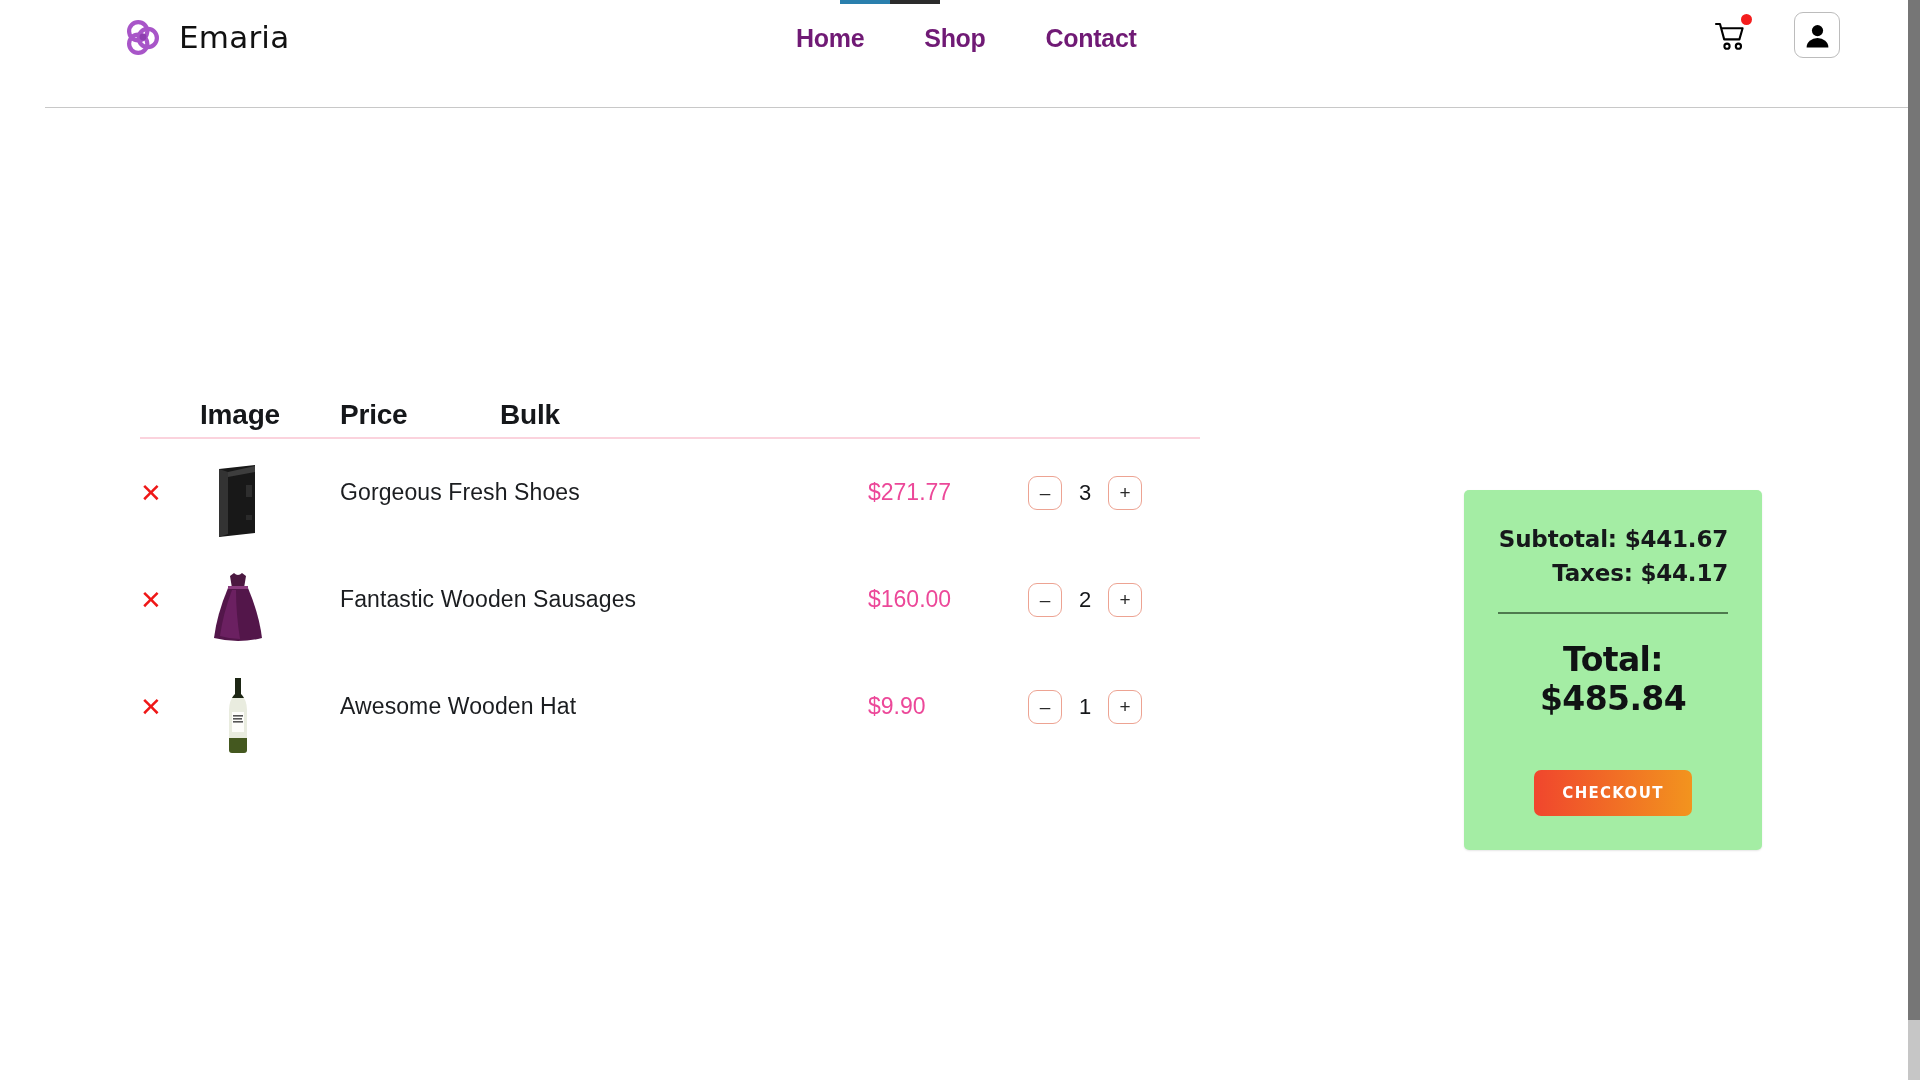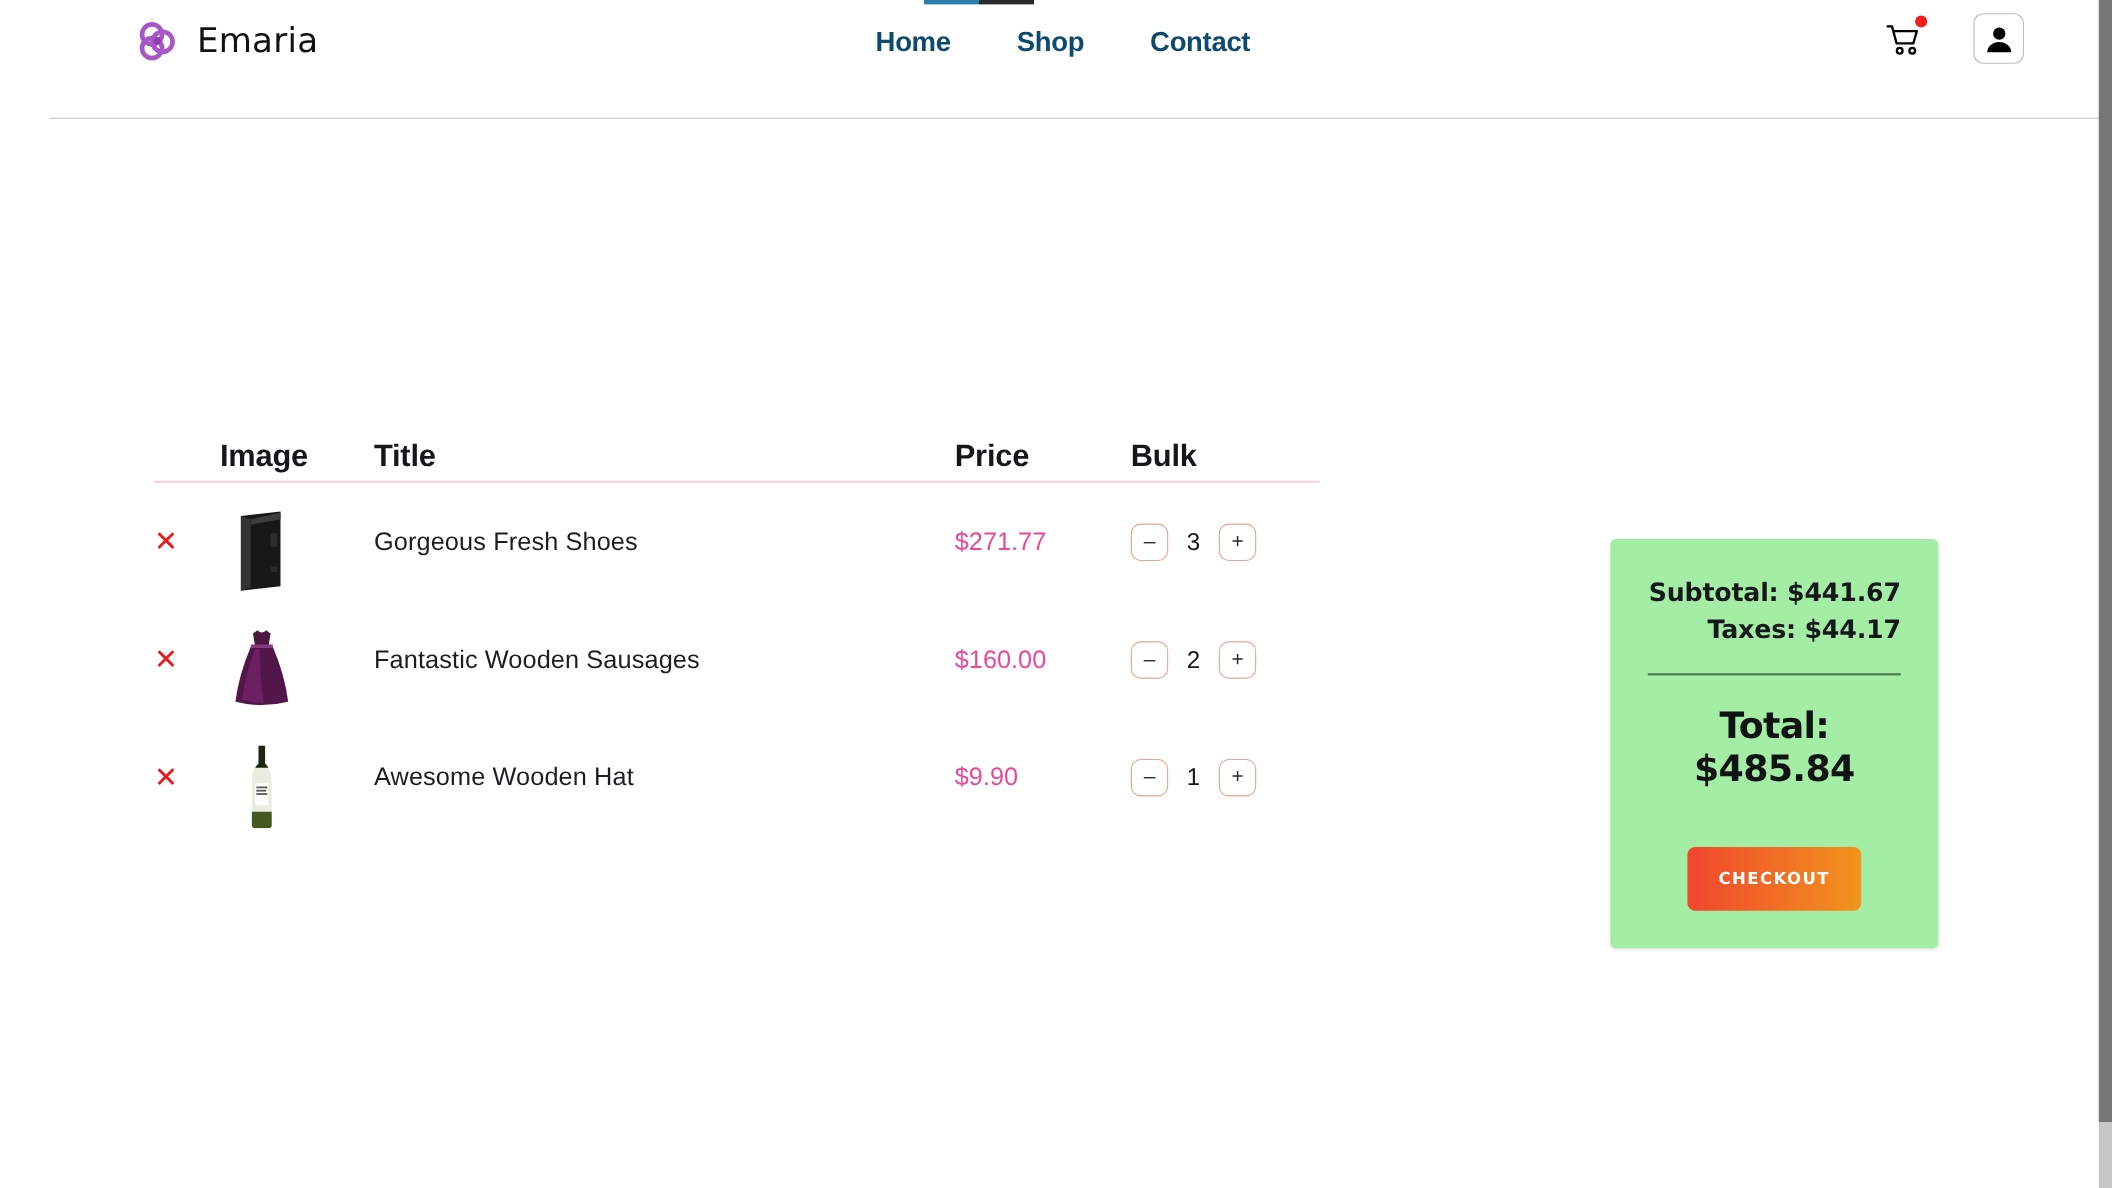--- a/index.html
+++ b/index.html
@@ -66,21 +66,21 @@
   .navlinks {
     position: absolute;
     left: 796px; top: 24px;
     display: flex;
     align-items: center;
     gap: 60px;
   }
   .navlink {
     font-size: 25px;
     font-weight: 700;
-    color: #0c4a6e;
+    color: #701a75;
     text-decoration: none;
     font-family: "Liberation Sans Narrow", "Liberation Sans", sans-serif;
     letter-spacing: -0.3px;
     cursor: pointer;
     white-space: nowrap;
   }
 
   .nav-right {
     position: absolute;
     right: 68px; top: 12px;
@@ -233,21 +233,21 @@
     font-family: "DejaVu Sans", sans-serif;
     letter-spacing: -0.6px;
   }
   .checkout-wrap {
     display: flex;
     justify-content: center;
     margin-top: 52px;
   }
   .checkout-btn {
     width: 158px;
-    height: 58px;
+    height: 46px;
     border: none;
     border-radius: 7px;
     background: linear-gradient(to right, #f0462d 0%, #f2941e 100%);
     color: #ffffff;
     font-size: 15px;
     font-weight: 700;
     letter-spacing: 1.3px;
     cursor: pointer;
     font-family: "DejaVu Sans", sans-serif;
   }
@@ -319,21 +319,20 @@
       </div>
     </div>
 
     <div class="content">
 
       <div class="cart-table">
 
         <div class="cart-head">
           <div class="col-x"></div>
           <div class="hcell col-img">Image</div>
-          <div class="hcell col-title">Title</div>
           <div class="hcell col-price">Price</div>
           <div class="hcell col-bulk">Bulk</div>
         </div>
 
         <div class="cart-row">
           <div class="col-x">
             <span class="del-x">✕</span>
           </div>
           <div class="col-img">
             <div class="thumb-box">

